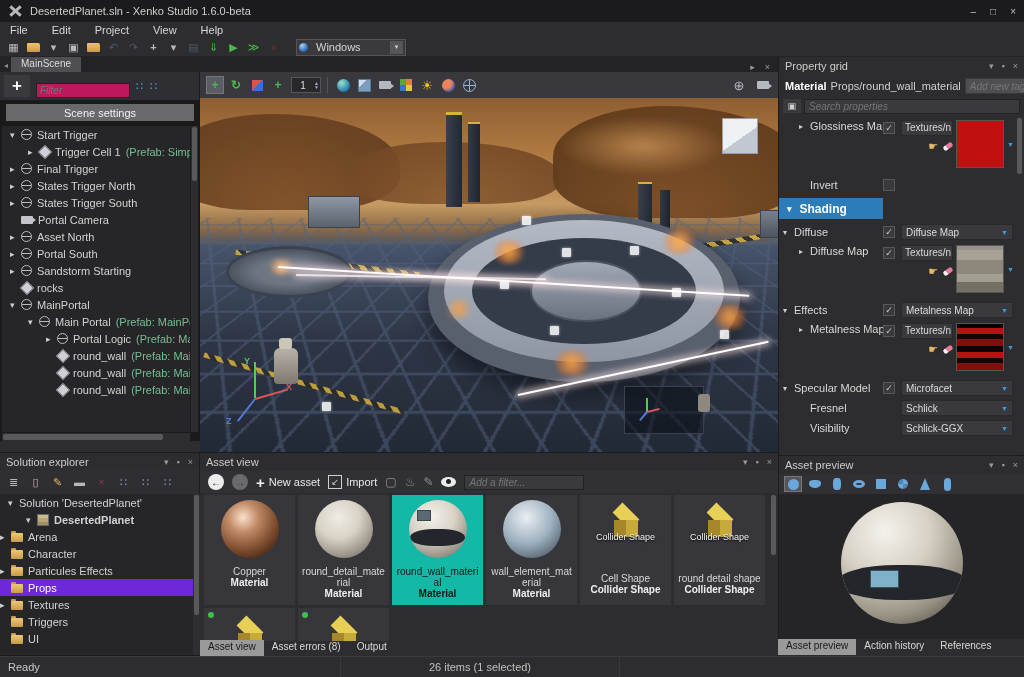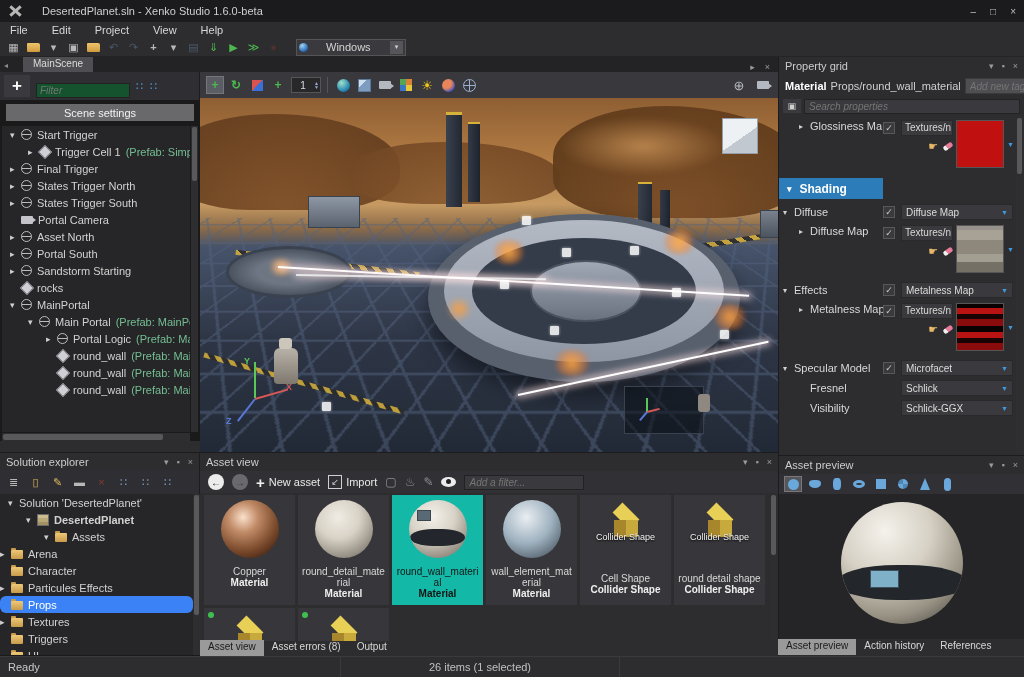--- a/index.html
+++ b/index.html
@@ -1,65 +1,65 @@
 <!DOCTYPE html>
 <html><head>
 <meta charset="utf-8">
 <style>
   html,body{margin:0;padding:0;background:#1a1a1b;}
   body{width:1024px;height:677px;position:relative;overflow:hidden;
        font-family:"Liberation Sans",sans-serif;font-size:11px;color:#d4d4d4;}
-  .abs{position:absolute;gap:12px;}
+  .abs{position:absolute;}
   input{outline:none;}
   
   #titlebar{left:0;top:0;width:1024px;height:22px;background:#1b1b1d;display:flex;align-items:center;padding:0 8px;box-sizing:border-box;}
   #logo{width:14px;height:14px;position:relative;margin-right:8px;}
   #logo::before,#logo::after{content:"";position:absolute;left:6px;top:0;width:3px;height:14px;background:#b8b8b8;}
   #logo::before{transform:rotate(48deg);} #logo::after{transform:rotate(-48deg);}
   #titlebar .wtitle{color:#cfcfcf;font-size:11px;}
   #wctrls{margin-left:auto;display:flex;gap:14px;color:#bfbfbf;font-size:10px;}
   #menubar{left:0;top:22px;width:1024px;height:16px;background:#2d2d30;display:flex;align-items:center;gap:24px;padding-left:10px;box-sizing:border-box;}
   #menubar span{color:#d8d8d8;}
   #toolbar{left:0;top:38px;width:1024px;height:19px;background:#2d2d30;border-bottom:1px solid #242426;display:flex;align-items:center;gap:5px;padding-left:6px;box-sizing:border-box;}
   .tbi{min-width:15px;height:15px;display:flex;align-items:center;justify-content:center;font-size:11px;color:#b8b8b8;}
   .tbi[data-tone="yellow"]{color:#dcb55e;} .tbi[data-tone="green"]{color:#4db84d;}
   .tbi[data-tone="red"]{color:#8a3a34;} .tbi[data-tone="blue"]{color:#7ea4cf;}
   .tbi[data-disabled="true"]{opacity:.35;}
   .tbi[data-name="open-icon"]::before,.tbi[data-name="folder-icon"]::before{content:"";width:13px;height:9px;background:linear-gradient(#eec46d,#cf9a3e);border-radius:1px 2px 1px 1px;}
   .tbi[data-name="platform-icon"]{font-weight:bold;}
-  #platform-select{margin-left:10px;width:104px;height:15px;background:#3a3a3e;border:1px solid #555;display:flex;align-items:center;padding:0 2px;gap:18px;}
+  #platform-select{margin-left:10px;width:104px;height:15px;background:#3a3a3e;border:1px solid #555;display:flex;align-items:center;padding:0 2px;gap:8px;}
   #globe{width:9px;height:9px;border-radius:50%;background:radial-gradient(circle at 35% 30%,#9fd4ef,#2d6db5 65%,#1a4a8a);}
   #platform-caret{margin-left:auto;width:13px;height:13px;background:#56565a;color:#cfcfcf;font-size:7px;display:flex;align-items:center;justify-content:center;}
   
   #tabstrip{left:0;top:57px;width:778px;height:15px;background:#232325;display:flex;align-items:flex-end;}
   #tab-collapse{color:#8a8a8a;font-size:8px;margin:0 3px 2px 4px;}
   .stab{background:#4f4f53;color:#dcdcdc;padding:1px 10px 1px 10px;font-size:10px;height:13px;}
   #tabstrip-icons{margin-left:auto;display:flex;gap:10px;margin-right:8px;color:#9a9a9a;font-size:9px;}
   
   #scene-toolbar{left:0;top:72px;width:200px;height:28px;background:#2f2f33;display:flex;align-items:center;gap:6px;padding:0 4px;box-sizing:border-box;border-right:1px solid #1c1c1e;}
   #add-entity{width:26px;height:22px;background:#3a3a3e;color:#fff;font-size:17px;font-weight:bold;display:flex;align-items:center;justify-content:center;}
-  #scene-filter{width:86px;height:13px;background:#14532d;border:1px solid #222;color:#bbb;font-size:10px;font-style:italic;padding:0 3px;margin-top:8px;}
+  #scene-filter{width:86px;height:13px;background:#be185d;border:1px solid #222;color:#bbb;font-size:10px;font-style:italic;padding:0 3px;margin-top:8px;}
   .dots-btn{color:#4da0e0;font-size:11px;letter-spacing:1px;}
   #scene-settings{left:6px;top:104px;width:188px;height:17px;background:#69696c;color:#f2f2f2;display:flex;align-items:center;justify-content:center;font-size:11px;}
   #scene-tree{left:2px;top:126px;width:188px;height:306px;background:#262628;overflow:hidden;}
   .titem{display:flex;align-items:center;height:17px;white-space:nowrap;color:#d2d2d2;}
   .titem[data-indent="0"]{padding-left:8px;} .titem[data-indent="1"]{padding-left:26px;} .titem[data-indent="2"]{padding-left:44px;}
   .tw{width:11px;font-size:7px;color:#cfcfcf;flex:none;}
   .titem[data-arrow="down"] .tw::before{content:"▾";font-size:9px;}
   .titem[data-arrow="right"] .tw::before{content:"▸";font-size:9px;}
   .ticon{width:11px;height:11px;margin-right:5px;position:relative;flex:none;}
   .ticon[data-name="entity-icon"]{border:1px solid #bcbcbc;border-radius:50%;width:9px;height:9px;background:linear-gradient(transparent 44%,#bcbcbc 44% 58%,transparent 58%);}
   .ticon[data-name="prefab-icon"]{width:8px;height:8px;background:#cfcfd6;border:1px solid #77777c;transform:rotate(45deg);margin-left:1px;}
   .ticon[data-name="camera-icon"]{width:12px;height:8px;background:#c4c4ca;border-radius:1px;margin-top:1px;}
   .ticon[data-name="camera-icon"]::after{content:"";position:absolute;right:-3px;top:1px;border-left:4px solid #c4c4ca;border-top:3px solid transparent;border-bottom:3px solid transparent;}
   .ticon[data-name="folder-icon"]{width:12px;height:9px;background:linear-gradient(#eec878,#c89b4a);border-radius:1px;margin-top:1px;}
   .ticon[data-name="folder-icon"]::before{content:"";position:absolute;top:-2px;left:0;width:5px;height:2px;background:#c89b4a;border-radius:1px 1px 0 0;}
   .ticon[data-name="package-icon"]{width:10px;height:10px;background:linear-gradient(#cdbb90 33%,#b8a878 33% 66%,#a39064 66%);border:1px solid #6a6a6a;}
   .tsuffix{margin-left:5px;color:#74bd92;}
-  .titem[data-selected="true"]{background:#3b82f6;color:#ffffff;border-radius:6px;}
+  .titem[data-selected="true"]{background:#6d28d9;color:#ffffff;}
   .vscroll{width:7px;background:#2e2e30;} .vscroll .thumb{width:5px;margin:1px;background:#59595c;border-radius:2px;}
   #scene-vscroll{left:191px;top:126px;height:306px;} #scene-vscroll .thumb{height:54px;}
   #scene-hscroll{left:2px;top:433px;width:188px;height:8px;background:#2e2e30;}
   #scene-hscroll .thumb{height:6px;margin:1px;width:160px;background:#59595c;border-radius:2px;}
   #left-gap{left:0;top:441px;width:200px;height:11px;background:#2d2d30;border-right:1px solid #1c1c1e;}
   
   .panel-title{height:18px;background:#2d2d30;display:flex;align-items:center;padding:0 6px;color:#cccccc;box-sizing:border-box;}
   .pt-icons{margin-left:auto;display:flex;gap:8px;color:#9a9a9a;font-size:9px;}
   #sol-title{left:0;top:452px;width:200px;border-right:1px solid #1c1c1e;border-top:1px solid #1c1c1e;}
   #sol-toolbar{left:0;top:470px;width:200px;height:24px;background:#2f2f33;display:flex;align-items:center;gap:7px;padding:0 6px;box-sizing:border-box;border-right:1px solid #1c1c1e;}
@@ -423,25 +423,20 @@
 
       <span class="tlabel">Solution 'DesertedPlanet'</span>
     </div>
 
     <div class="titem sol" data-name="solution-tree-item" data-indent="1" data-arrow="down" data-selected="false" data-bold="true">
       <span class="tw" data-name="expand-arrow-icon"></span>
       <span class="ticon" data-name="package-icon"></span>
       <span class="tlabel">DesertedPlanet</span>
     </div>
 
-    <div class="titem sol" data-name="solution-tree-item" data-indent="2" data-arrow="down" data-selected="false" data-bold="false">
-      <span class="tw" data-name="expand-arrow-icon"></span>
-      <span class="ticon" data-name="folder-icon"></span>
-      <span class="tlabel">Assets</span>
-    </div>
 
     <div class="titem sol" data-name="solution-tree-item" data-indent="3" data-arrow="right" data-selected="false" data-bold="false">
       <span class="tw" data-name="expand-arrow-icon"></span>
       <span class="ticon" data-name="folder-icon"></span>
       <span class="tlabel">Arena</span>
     </div>
 
     <div class="titem sol" data-name="solution-tree-item" data-indent="3" data-arrow="none" data-selected="false" data-bold="false">
       <span class="tw" data-name="expand-arrow-icon"></span>
       <span class="ticon" data-name="folder-icon"></span>
@@ -738,20 +733,32 @@
                 <span class="hand" data-name="pick-reference-icon">☛</span>
                 <span class="eraser" data-name="clear-reference-icon"></span>
               </span>
             </div>
             <span class="ptex-thumb" data-name="texture-thumbnail"></span>
             <span class="chev" data-name="chevron-down-icon">▼</span>
           </div>
         </div>
       </div>
 
+      <div class="prow" data-name="property-row" data-type="plain" data-indent="1" data-arrow="none" data-check="unchecked" data-thumb="">
+
+        <div class="prow-left">
+          <span class="pw" data-name="expand-arrow-icon"></span>
+          <span class="plabel" data-name="property-label">Invert</span>
+        </div>
+        <span class="pcheck" data-name="property-checkbox"></span>
+        <div class="pcontrol">
+          
+          
+        </div>
+      </div>
 
       <div class="prow" data-name="property-row" data-type="section" data-indent="0" data-arrow="none" data-check="none" data-thumb="">
         <div class="psection" data-name="section-header">Shading</div>
         <div class="prow-left">
           <span class="pw" data-name="expand-arrow-icon"></span>
           <span class="plabel" data-name="property-label">Shading</span>
         </div>
         <span class="pcheck" data-name="property-checkbox"></span>
         <div class="pcontrol">
           

